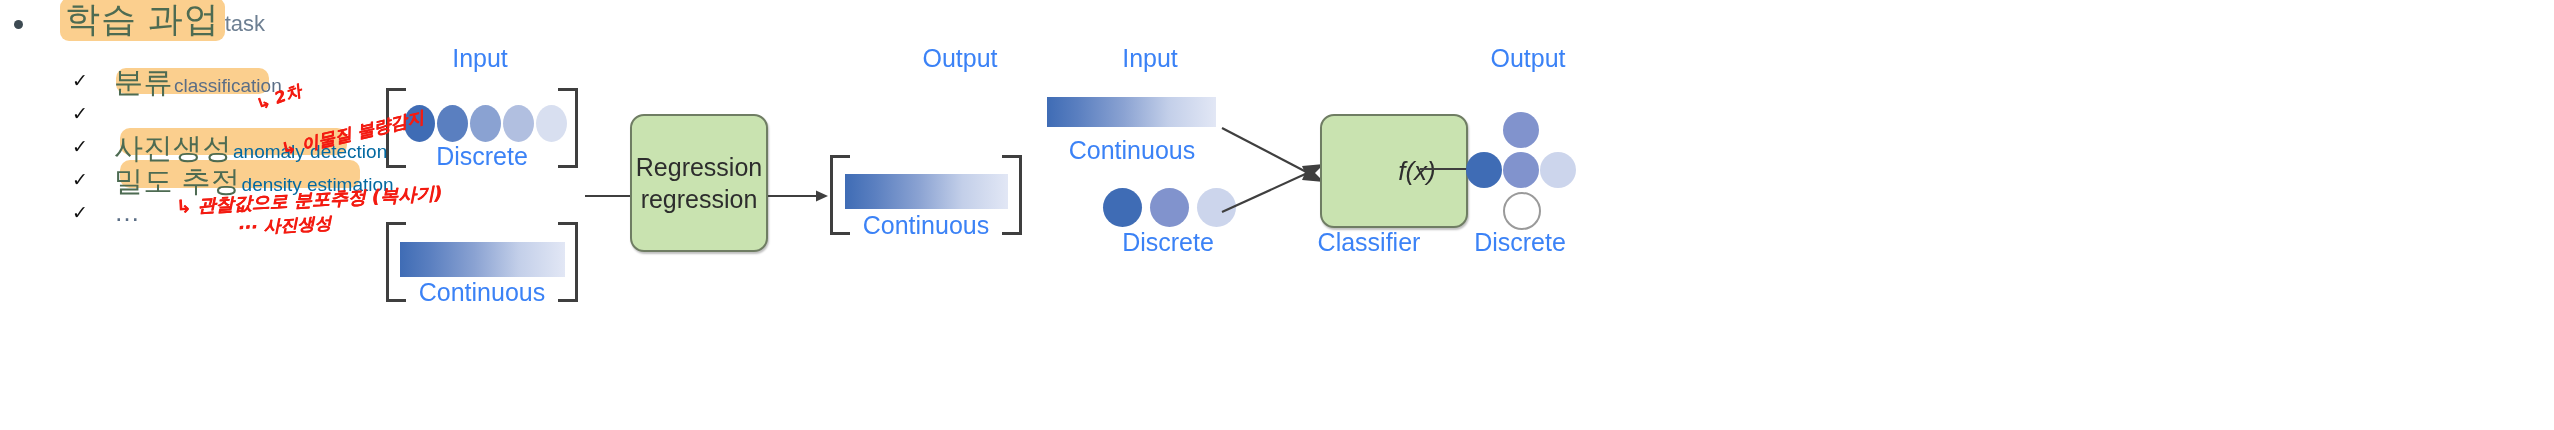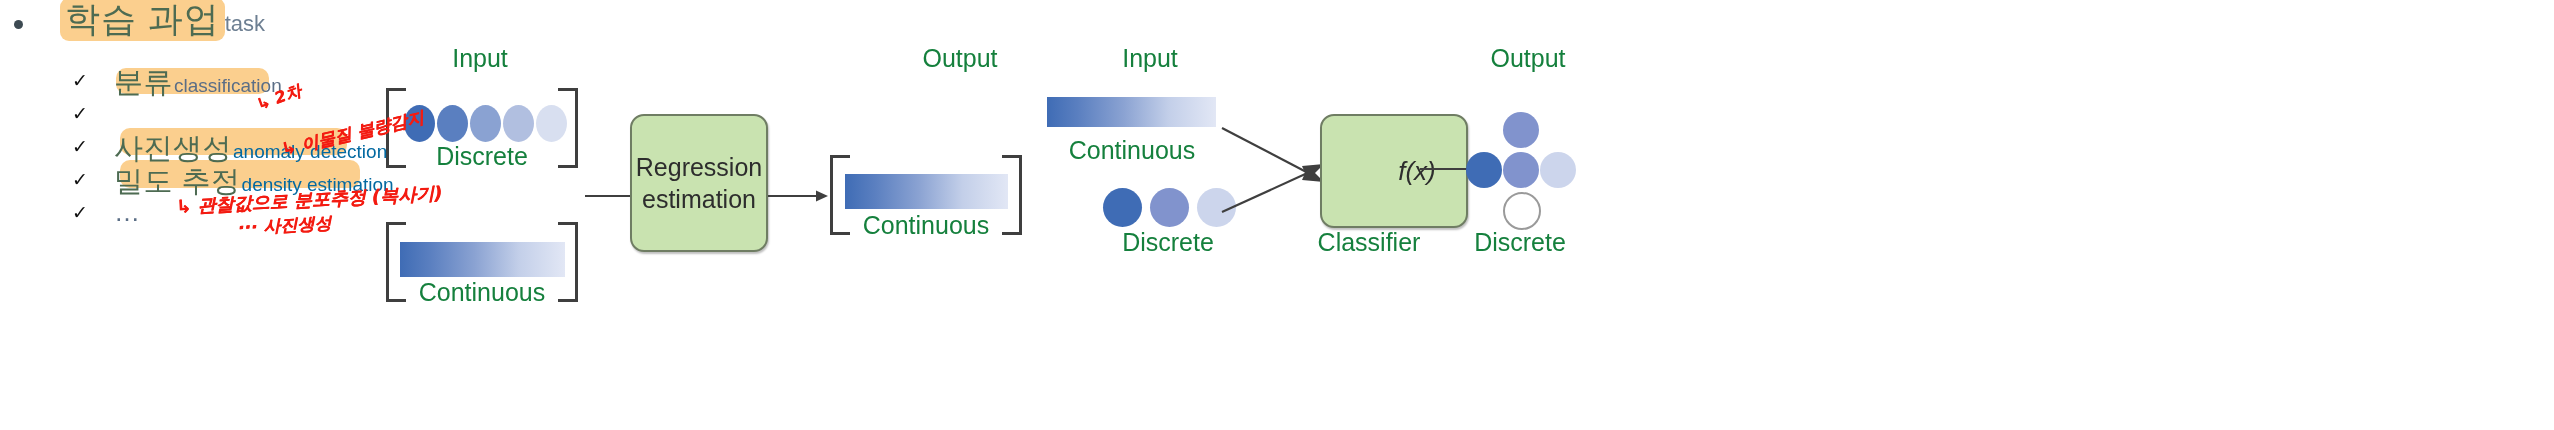--- a/index.html
+++ b/index.html
@@ -44,21 +44,21 @@
   
   .ink{
     position:absolute;color:#f31b11;font-family:"DejaVu Sans",sans-serif;
     font-weight:bold;font-style:italic;white-space:nowrap;z-index:5;
     text-shadow:0.5px 0 0 #f31b11;
   }
 
   
   .diagram{position:absolute;top:0;height:430px;}
   .dlabel{
-    position:absolute;color:#15803d;font-size:25px;line-height:28px;
+    position:absolute;color:#3b82f6;font-size:25px;line-height:28px;
     text-align:center;white-space:nowrap;font-family:"Liberation Sans",sans-serif;
   }
   .greenbox{
     position:absolute;background:#c9e3b0;border:2px solid #6f7d63;
     border-radius:14px;display:flex;align-items:center;justify-content:center;
     color:#2d2d2d;font-size:25px;line-height:32px;text-align:center;
     box-shadow:1px 2px 2px rgba(0,0,0,.25);
   }
   .gradbar{
     position:absolute;
@@ -163,21 +163,21 @@
     </div>
     <div class="gradbar" style="left:400px;top:242px;width:165px;height:35px;"></div>
     <div class="dlabel" style="left:382px;top:278px;width:200px;">Continuous</div>
 
     <svg class="arrow" style="left:585px;top:188px;width:62px;height:16px;">
       <line x1="0" y1="8" x2="48" y2="8" stroke="#3f3f3f" stroke-width="2.2"></line>
       <polygon points="48,2.5 60,8 48,13.5" fill="#3f3f3f"></polygon>
     </svg>
 
     <div class="greenbox" style="left:630px;top:114px;width:134px;height:134px;">
-      <span>Regression estimation</span>
+      <span>Regression regression</span>
     </div>
 
     <svg class="arrow" style="left:768px;top:188px;width:62px;height:16px;">
       <line x1="0" y1="8" x2="48" y2="8" stroke="#3f3f3f" stroke-width="2.2"></line>
       <polygon points="48,2.5 60,8 48,13.5" fill="#3f3f3f"></polygon>
     </svg>
 
     <div class="dlabel" style="left:860px;top:44px;width:200px;">Output</div>
 
     <div class="brk" style="left:830px;top:155px;width:192px;height:80px;">

